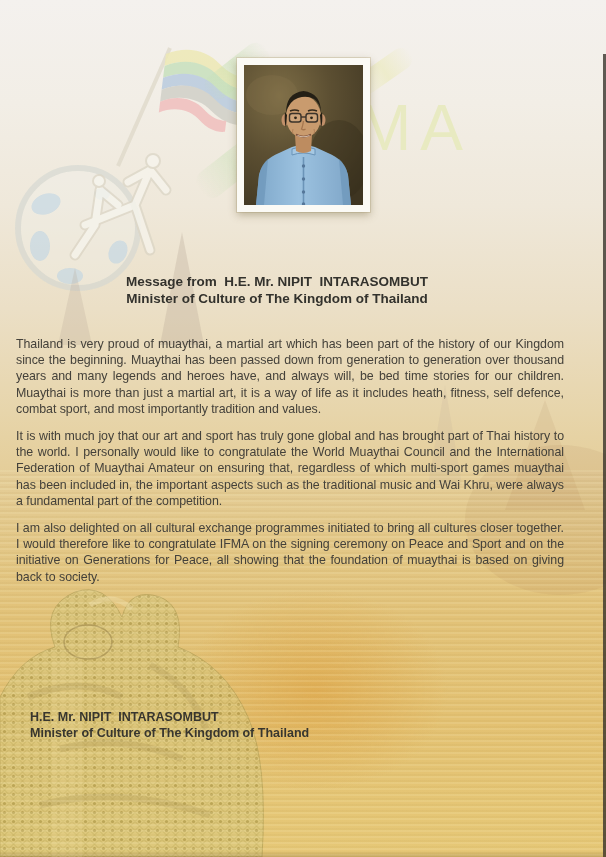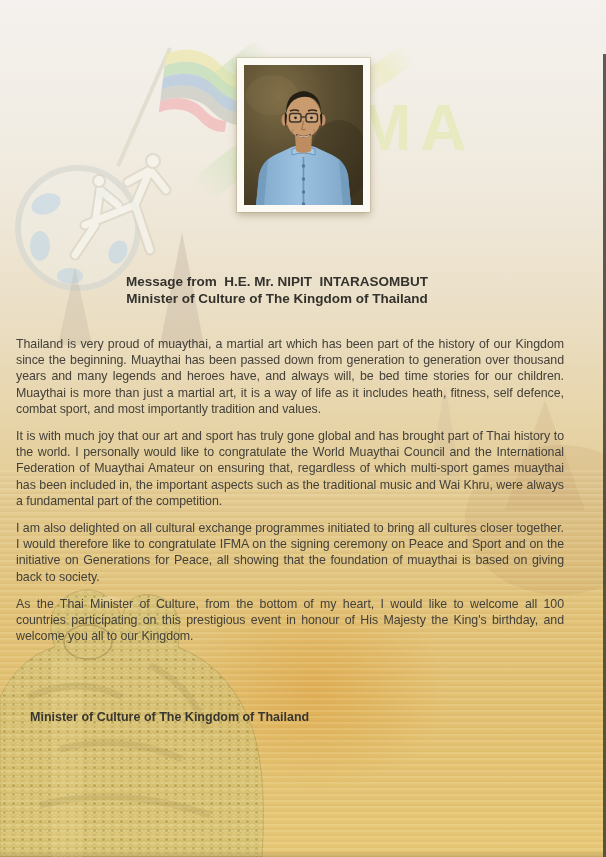--- a/index.html
+++ b/index.html
@@ -12,21 +12,21 @@
     background:linear-gradient(180deg,
       #f4f1ee 0%, #f2eee6 12%, #efe8da 24%, #ebdfc6 36%,
       #e7d5ab 48%, #e3c98d 60%, #e2c278 72%, #e3c172 84%, #e6c877 100%);
   }
   .wm{position:absolute;pointer-events:none;}
   .layer1{z-index:1;} .layer2{z-index:2;} .layer5{z-index:5;}
 
   
   .ma{
     left:358px;top:96px;
-    font-size:64px;line-height:64px;font-weight:bold;
+    font-size:64px;line-height:64px;font-weight:normal;
     letter-spacing:9px;color:#e7eabc;opacity:.85;
   }
 
   
   .glare{position:absolute;border-radius:12px;}
   .glare.g1{left:200px;top:58px;width:74px;height:26px;transform:rotate(-38deg);
     background:linear-gradient(90deg,rgba(198,224,178,0),rgba(198,224,178,.55),rgba(198,224,178,0));}
   .glare.g2{left:192px;top:150px;width:84px;height:30px;transform:rotate(-38deg);
     background:linear-gradient(90deg,rgba(198,224,178,0),rgba(198,224,178,.40),rgba(198,224,178,0));}
   .glare.g3{left:352px;top:60px;width:64px;height:22px;transform:rotate(-35deg);
@@ -217,24 +217,24 @@
 
   <div class="title-block">
     <div class="t1">Message from  H.E. Mr. NIPIT  INTARASOMBUT</div>
     <div class="t2">Minister of Culture of The Kingdom of Thailand</div>
   </div>
 
   <div class="body-text">
     <p>Thailand is very proud of muaythai, a martial art which has been part of the history of our Kingdom since the beginning. Muaythai has been passed down from generation to generation over thousand years and many legends and heroes have, and always will, be bed time stories for our children. Muaythai is more than just a martial art, it is a way of life as it includes heath, fitness, self defence, combat sport, and most importantly tradition and values.</p>
     <p>It is with much joy that our art and sport has truly gone global and has brought part of Thai history to the world. I personally would like to congratulate the World Muaythai Council and the International Federation of Muaythai Amateur on ensuring that, regardless of which multi-sport games muaythai has been included in, the important aspects such as the traditional music and Wai Khru, were always a fundamental part of the competition.</p>
     <p>I am also delighted on all cultural exchange programmes initiated to bring all cultures closer together. I would therefore like to congratulate IFMA on the signing ceremony on Peace and Sport and on the initiative on Generations for Peace, all showing that the foundation of muaythai is based on giving back to society.</p>
-    <p>As the Thai Minister of Culture, from the bottom of my heart, I would like to welcome all 100 countries participating on this prestigious event in honour of His Majesty the King's birthday, and welcome you all to our Kingdom.</p>
   </div>
 
   <div class="signature">
+    <div class="s1">H.E. Mr. NIPIT  INTARASOMBUT</div>
     <div class="s2">Minister of Culture of The Kingdom of Thailand</div>
   </div>
 
   <div class="wm layer2 scanlines"></div>
   <div class="wm layer5 right-edge"></div>
   <div class="wm layer5 bottom-edge"></div>
 
 </div>
 
 </body></html>

